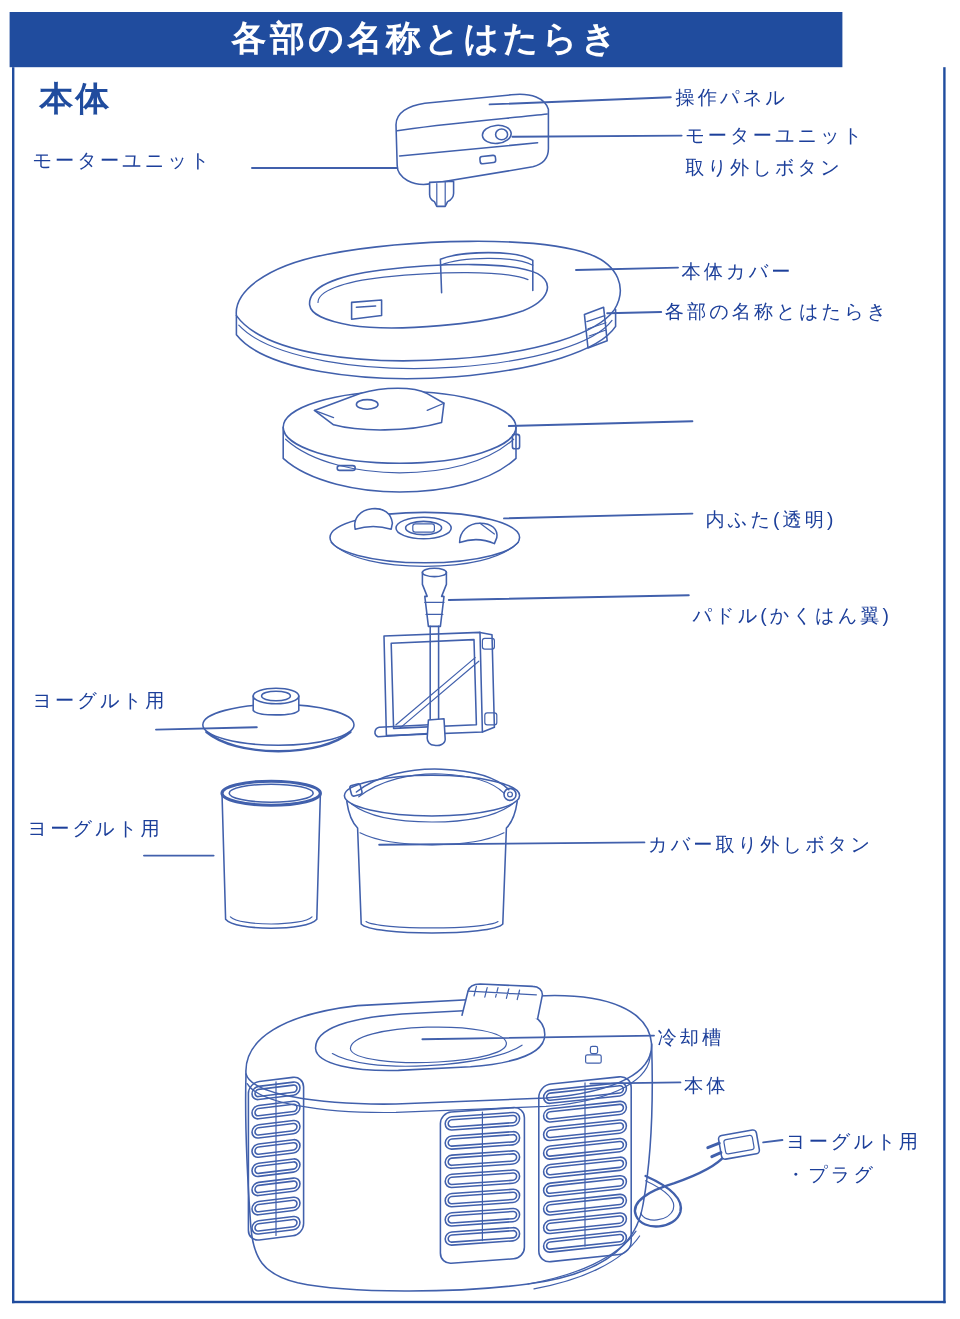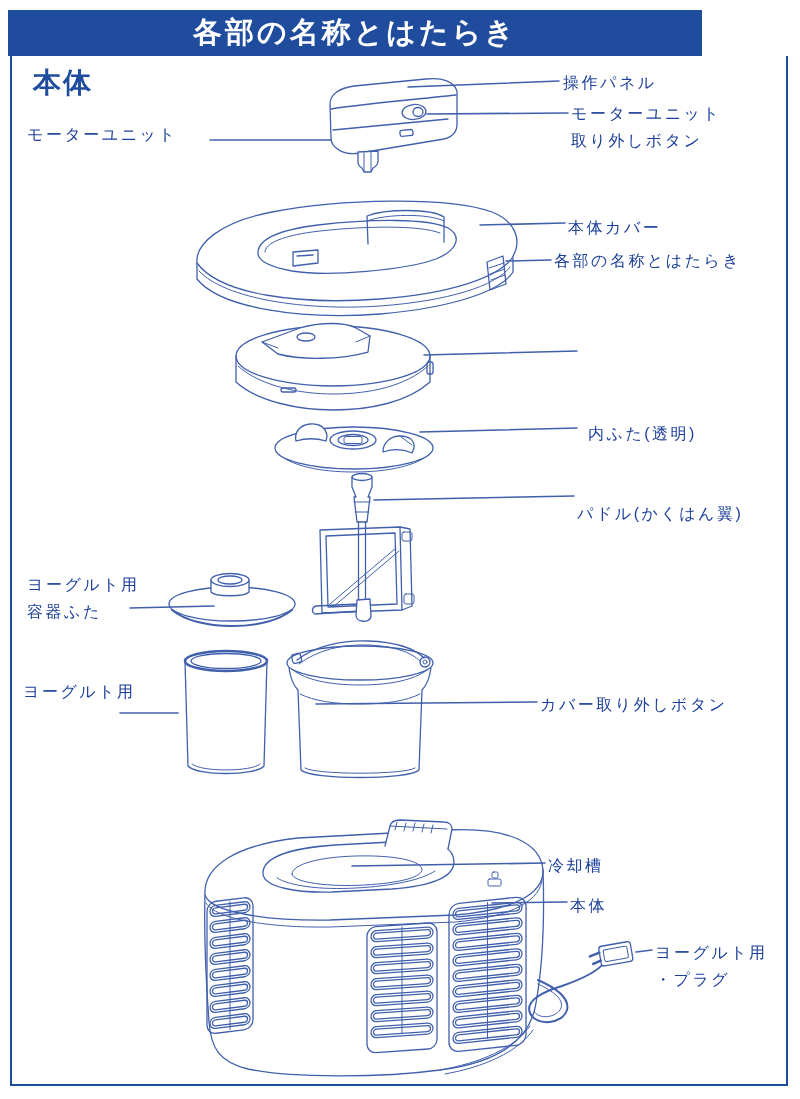--- a/index.html
+++ b/index.html
@@ -256,21 +256,20 @@
 <div class="callout" style="left:580px;top:341px">
 </div>
 <div class="callout" style="left:588px;top:420px">
   <span>内ふた(透明)</span>
 </div>
 <div class="callout" style="left:577px;top:500px">
   <span>パドル(かくはん翼)</span>
 </div>
 <div class="callout" style="left:27px;top:571px">
   <span>ヨーグルト用</span>
-  <span>容器ふた</span>
 </div>
 <div class="callout" style="left:23px;top:678px">
   <span>ヨーグルト用</span>
 </div>
 <div class="callout" style="left:540px;top:691px">
   <span>カバー取り外しボタン</span>
 </div>
 <div class="callout" style="left:548px;top:852px">
   <span>冷却槽</span>
 </div>

